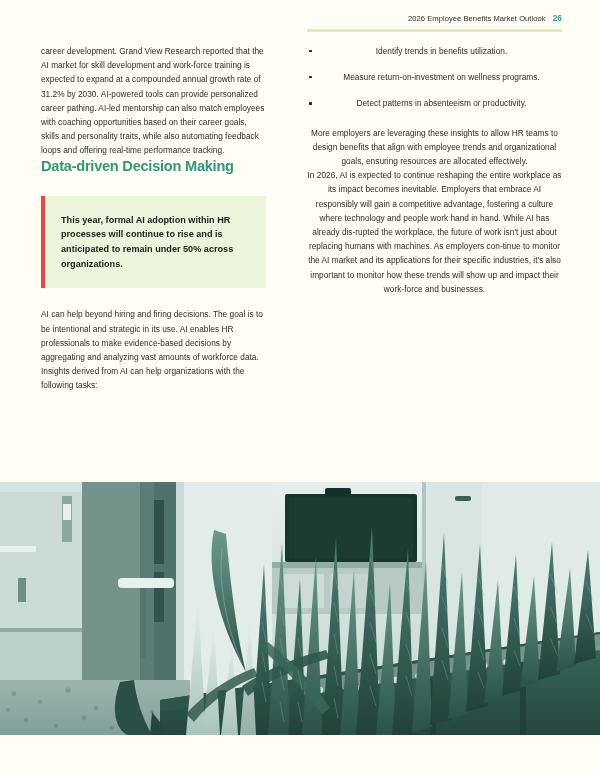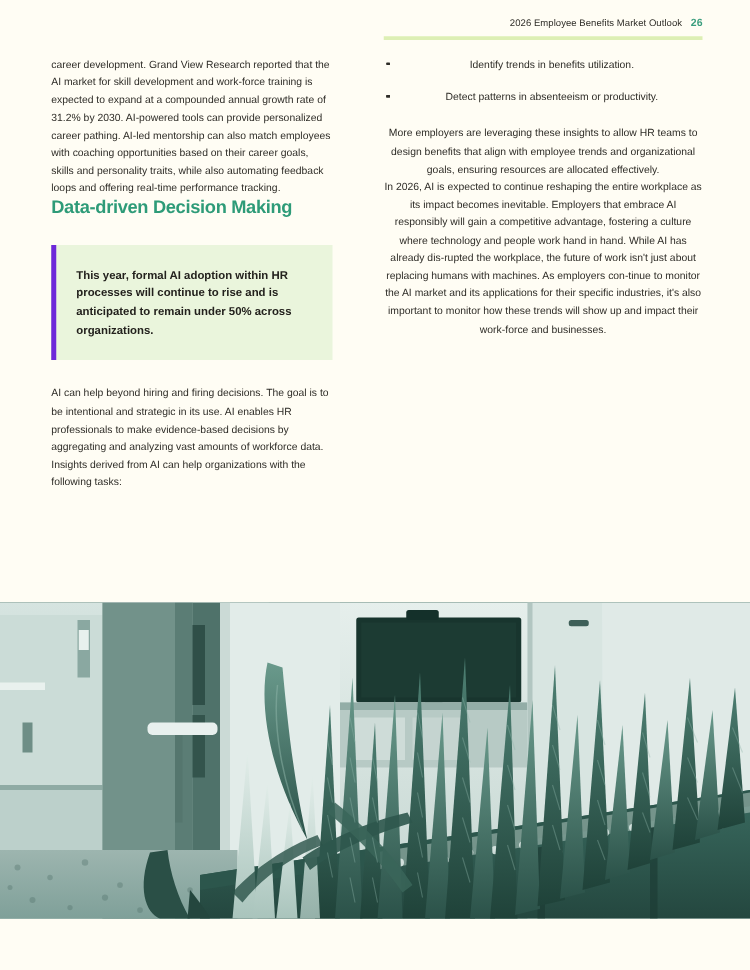--- a/index.html
+++ b/index.html
@@ -100,21 +100,21 @@
 
   .col-right h2.section-heading {
     margin-top: 24px;
     margin-bottom: 8px;
   }
 
   
   .callout {
     margin-top: 21px;
     background: #EAF5DC;
-    border-left: 4px solid #6d28d9;
+    border-left: 4px solid #ef4444;
     padding: 17px 17px 17px 16px;
   }
 
   .callout-text {
     font-size: 9.1px;
     font-weight: bold;
     line-height: 14.7px;
     color: #23211D;
     letter-spacing: 0.01px;
   }
@@ -191,20 +191,21 @@
 
     <div class="col col-right">
 
       <ul class="bullets">
         <li>
           <span class="bullet-dot"></span>
           <span>Identify trends in benefits utilization.</span>
         </li>
         <li>
           <span class="bullet-dot"></span>
+          <span>Measure return-on-investment on wellness programs.</span>
         </li>
         <li>
           <span class="bullet-dot"></span>
           <span>Detect patterns in absenteeism or productivity.</span>
         </li>
       </ul>
 
       <p class="body" style="margin-top:15px;">More employers are leveraging these insights to allow HR teams to design benefits that align with employee trends and organizational goals, ensuring resources are allocated effectively.</p>
 
 

